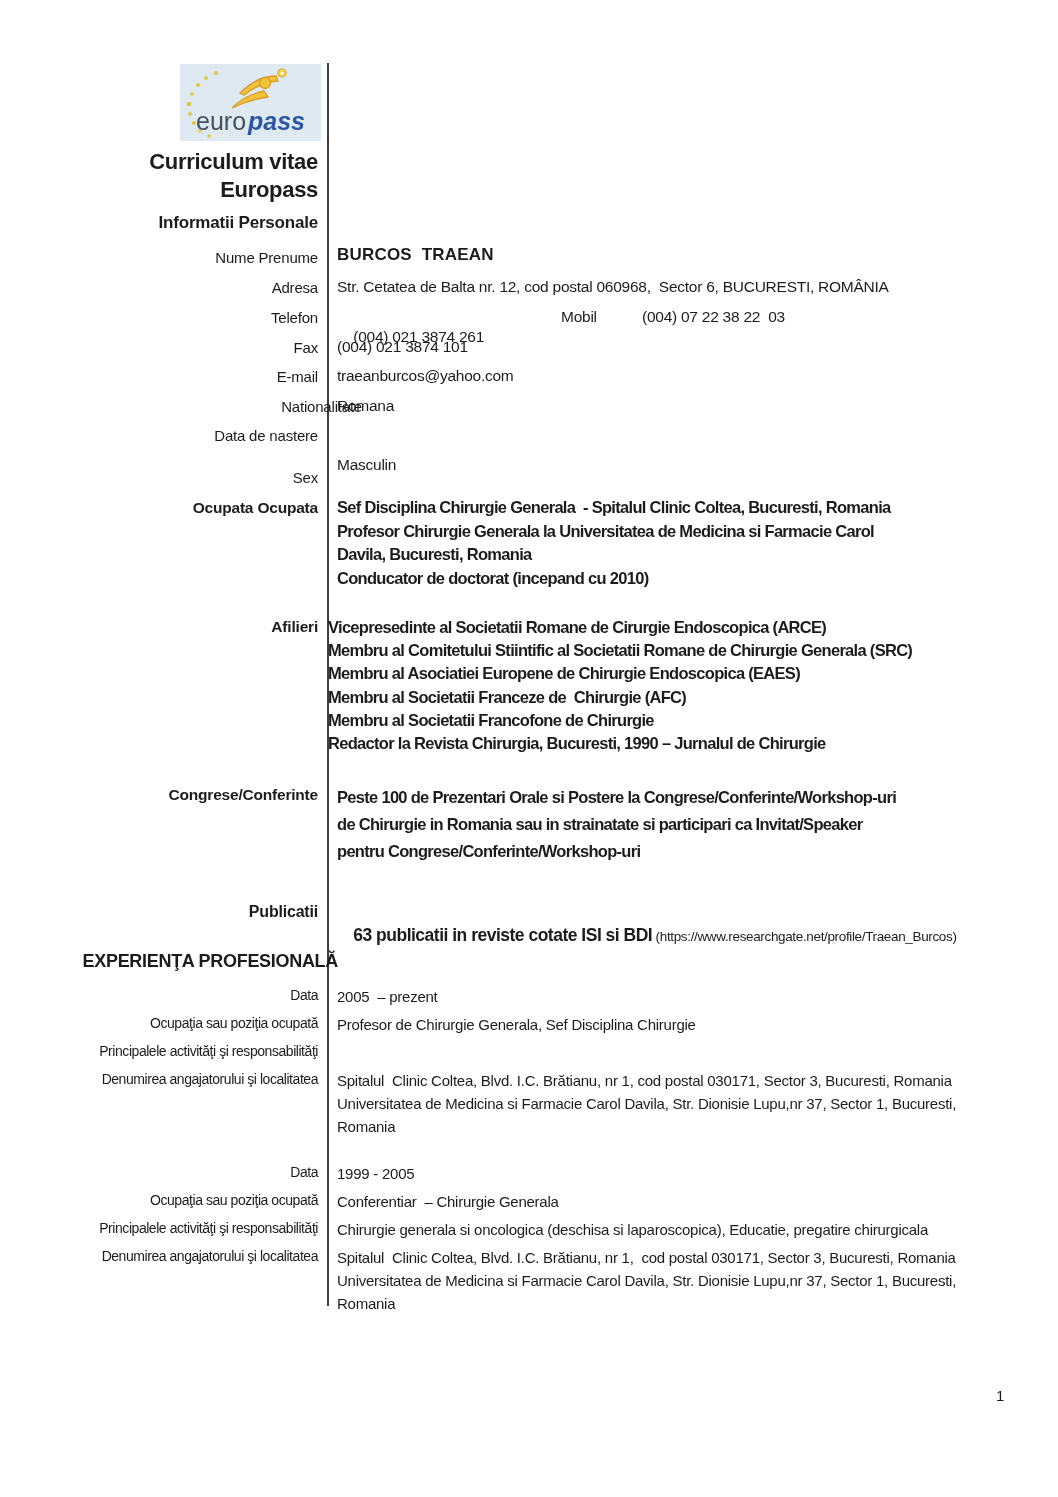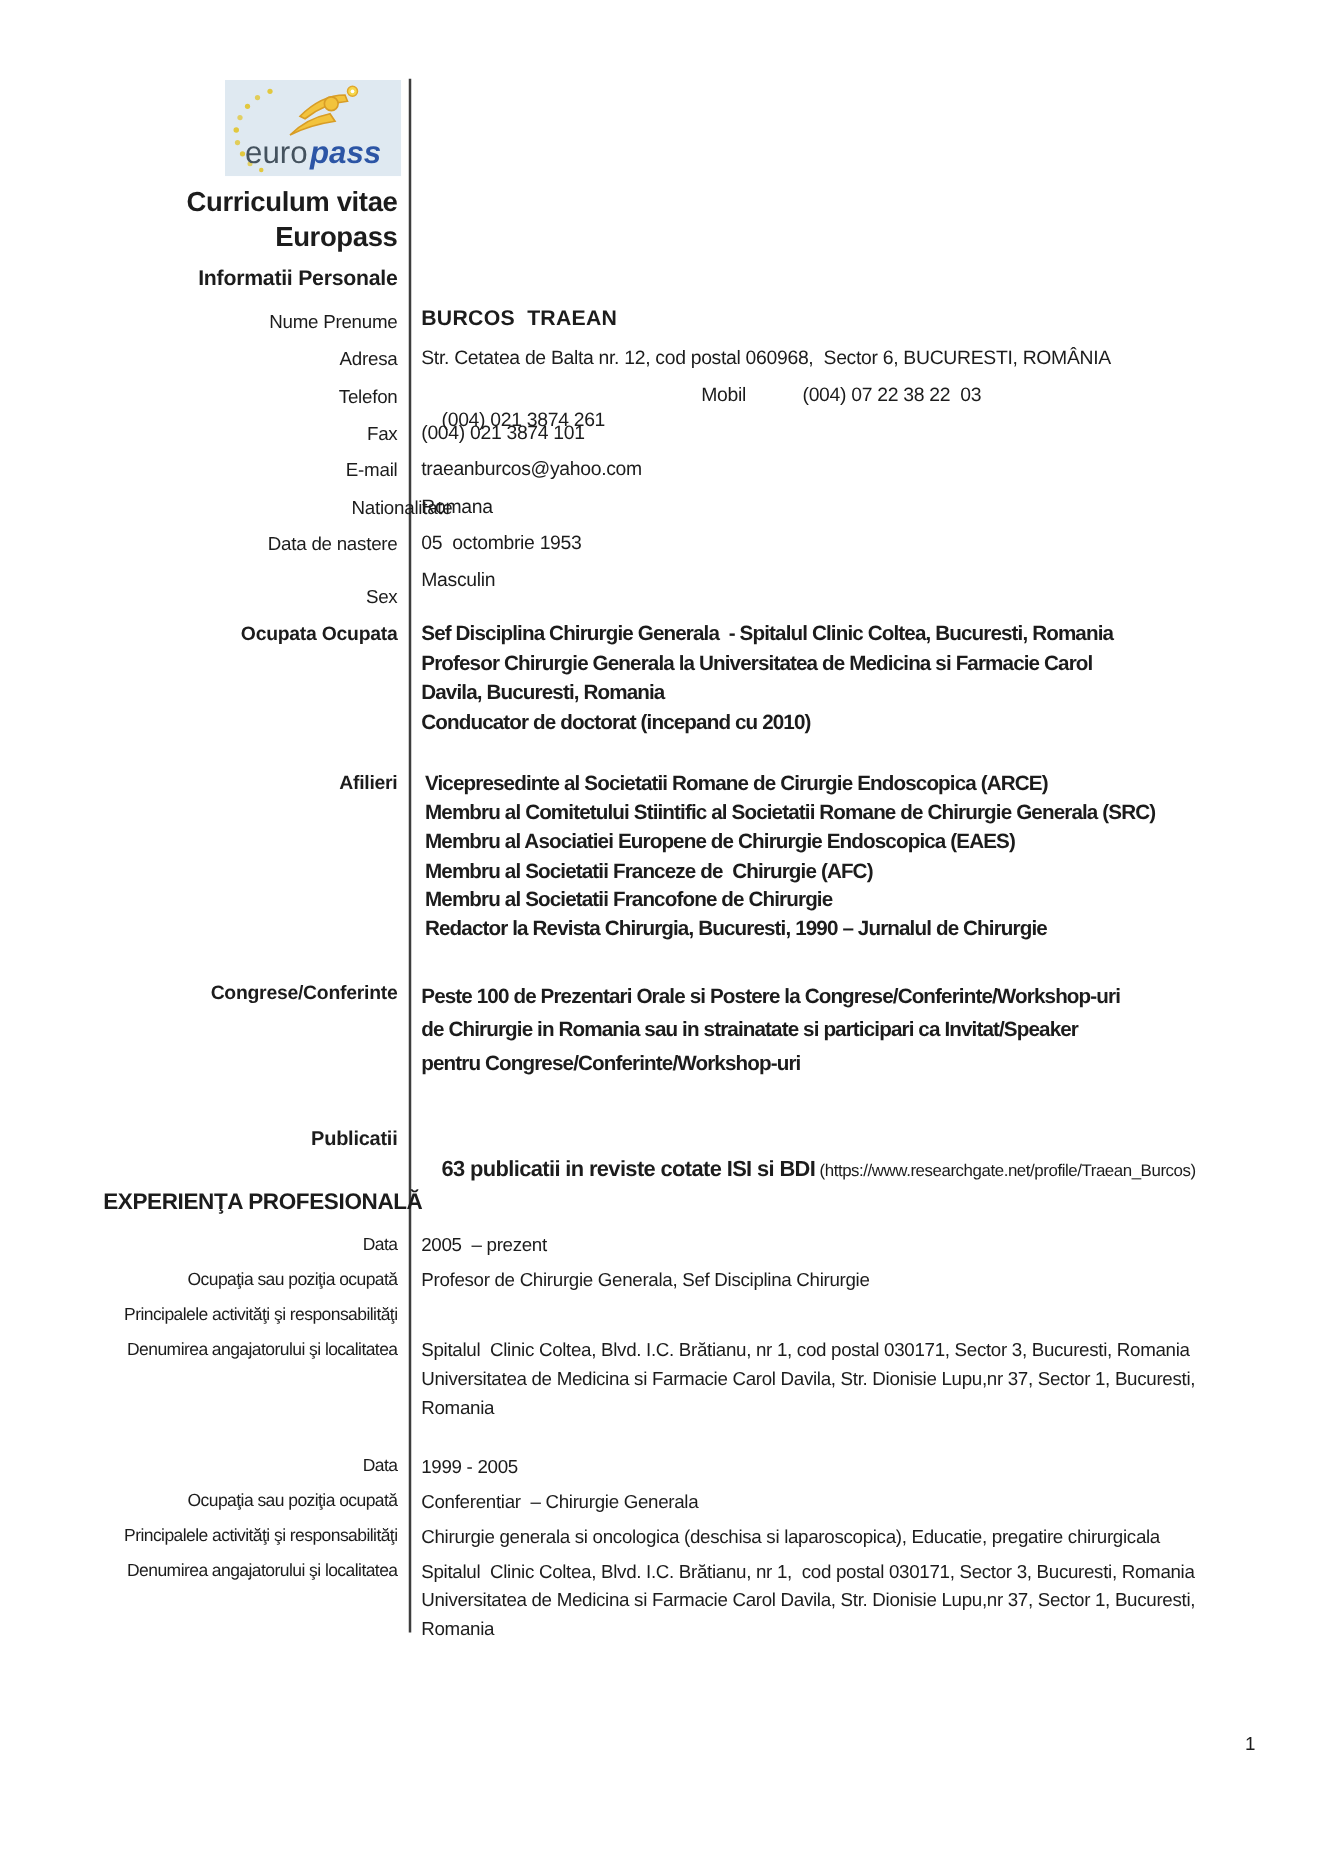--- a/index.html
+++ b/index.html
@@ -84,33 +84,32 @@
   <div class="lbl" style="top:338px;">Fax</div>
   <div class="val" style="top:337px;">(004) 021 3874 101</div>
 
   <div class="lbl" style="top:367px;">E-mail</div>
   <div class="val" style="top:366px;">traeanburcos@yahoo.com</div>
 
   <div class="lbl" style="top:397px;padding-left:44px;">Nationalitate</div>
   <div class="val" style="top:396px;">Romana</div>
 
   <div class="lbl" style="top:426px;text-align:right;">Data de nastere</div>
-  <div class="val" style="top:425px;">05  octombrie 1953</div>
 
   <div class="lbl" style="top:468px;">Sex</div>
   <div class="val" style="top:455px;">Masculin</div>
 
   <div class="lbl slbl" style="top:498px;">Ocupata Ocupata</div>
   <div class="val bc" style="top:496px;line-height:23.5px;">Sef Disciplina Chirurgie Generala  - Spitalul Clinic Coltea, Bucuresti, Romania
 Profesor Chirurgie Generala la Universitatea de Medicina si Farmacie Carol
 Davila, Bucuresti, Romania
 Conducator de doctorat (incepand cu 2010)</div>
 
   <div class="lbl slbl" style="top:617px;">Afilieri</div>
-  <div class="val bc" style="left:340px;top:616px;line-height:23.2px;">Vicepresedinte al Societatii Romane de Cirurgie Endoscopica (ARCE)
+  <div class="val bc" style="left:328px;top:616px;line-height:23.2px;">Vicepresedinte al Societatii Romane de Cirurgie Endoscopica (ARCE)
 Membru al Comitetului Stiintific al Societatii Romane de Chirurgie Generala (SRC)
 Membru al Asociatiei Europene de Chirurgie Endoscopica (EAES)
 Membru al Societatii Franceze de  Chirurgie (AFC)
 Membru al Societatii Francofone de Chirurgie
 Redactor la Revista Chirurgia, Bucuresti, 1990 – Jurnalul de Chirurgie</div>
 
   <div class="lbl slbl" style="top:785px;">Congrese/Conferinte</div>
   <div class="val bc" style="top:784px;line-height:27px;">Peste 100 de Prezentari Orale si Postere la Congrese/Conferinte/Workshop-uri
 de Chirurgie in Romania sau in strainatate si participari ca Invitat/Speaker
 pentru Congrese/Conferinte/Workshop-uri</div>

